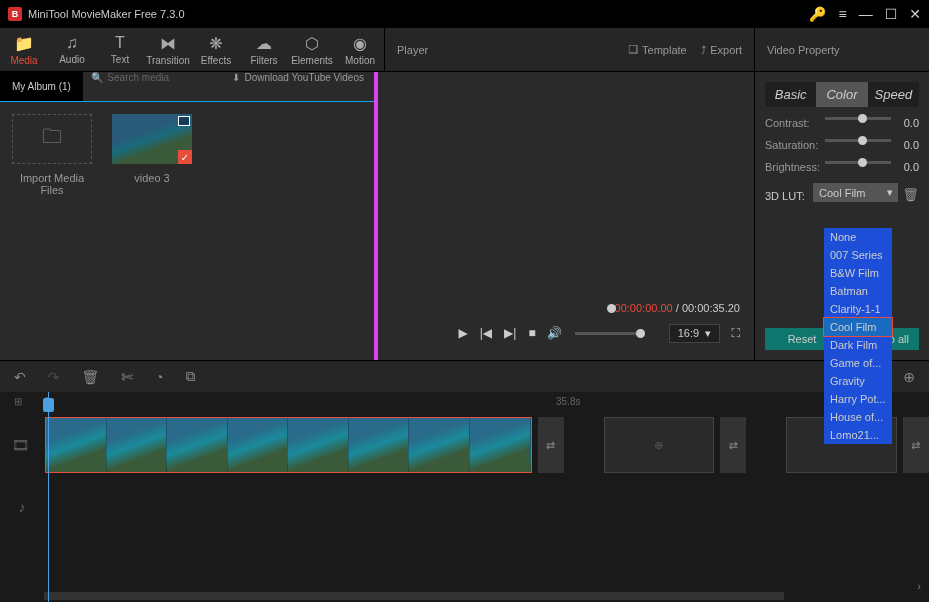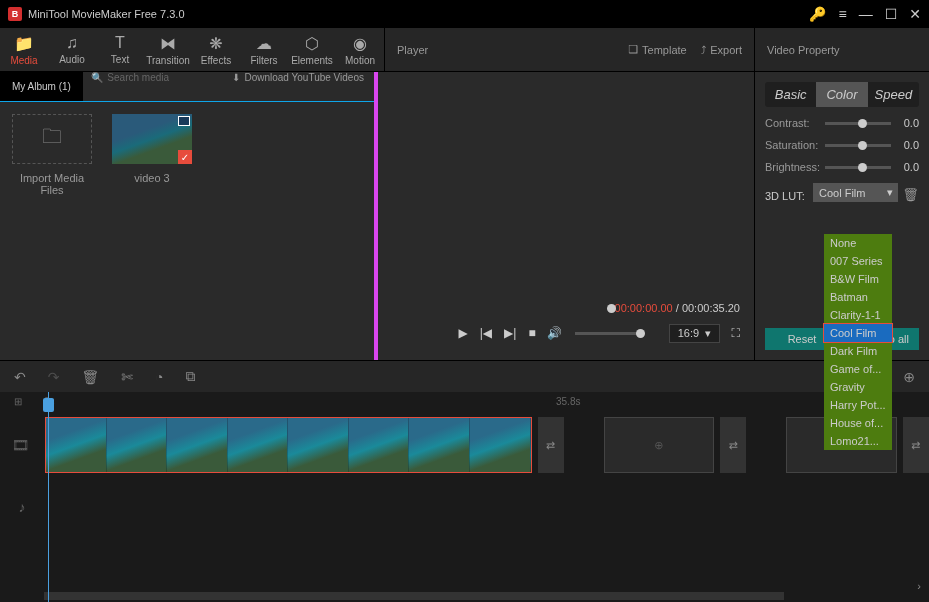--- a/index.html
+++ b/index.html
@@ -52,32 +52,32 @@
 .controls .ico{cursor:pointer;font-size:12px;}
 .controls .vol{width:70px;height:3px;background:#555;position:relative;}
 .controls .vol::after{content:"";position:absolute;right:0;top:-3px;width:9px;height:9px;border-radius:50%;background:#ccc;}
 .controls .sp{flex:1;}
 .controls .ratio{background:#1f1f1f;border:1px solid #444;padding:2px 8px;display:flex;align-items:center;gap:6px;font-size:11px;}
 
 .props { width:175px; background:#2a2a2a; border-left:1px solid #000; padding:10px; display:flex;flex-direction:column; gap:10px; position:relative;}
 .tabs3{display:flex;background:#1f1f1f;border-radius:3px;overflow:hidden;}
 .tabs3 div{flex:1;text-align:center;padding:5px 0;font-size:13px;cursor:pointer;font-style:italic;}
 .tabs3 .act{background:#555;}
-.prow{display:flex;align-items:center;gap:6px;font-size:11px;}
+.prow{display:flex;gap:6px;font-size:11px;}
 .prow .lbl{width:54px;color:#999;}
 .prow .sl{flex:1;height:3px;background:#555;position:relative;}
 .prow .sl::after{content:"";position:absolute;left:50%;top:-3px;width:9px;height:9px;border-radius:50%;background:#ccc;}
 .prow .val{width:22px;text-align:right;color:#ccc;}
 .lutrow{display:flex;align-items:flex-end;gap:4px;font-size:11px;}
 .lutrow .sel{flex:1;background:#555;padding:3px 6px;display:flex;justify-content:space-between;align-items:center;cursor:pointer;}
 .lutrow .trash{cursor:pointer;color:#999;font-size:13px;}
 .btnrow{display:flex;gap:6px;margin-top:auto; padding-top:30px;}
 .btnrow button{flex:1;background:#0f766e;border:none;color:#ccc;padding:5px 0;font-size:11px;cursor:pointer;}
 
-.dropdown{position:absolute; top:234px; right:37px; width:68px; background:#4d7c0f; z-index:100; font-size:11px;}
+.dropdown{position:absolute; top:228px; right:37px; width:68px; background:#1d4ed8; z-index:100; font-size:11px;}
 .dropdown div{padding:3px 6px;cursor:pointer;color:#ccc;white-space:nowrap;overflow:hidden;}
 .dropdown .hl{background:#1a6bbf;outline:1px solid #e74c3c;}
 
 .tl-tools{height:32px;background:#262626;display:flex;align-items:center;padding:0 14px;gap:22px;color:#888;border-top:1px solid #000;}
 .tl-tools .sp{flex:1;}
 .tl-tools span{cursor:pointer;font-size:14px;}
 .timeline{height:210px;background:#1a1a1a;position:relative;}
 .ruler{height:22px;position:relative;color:#666;font-size:10px;}
 .ruler .t0{position:absolute;left:44px;top:4px;}
 .ruler .t1{position:absolute;left:556px;top:4px;}

